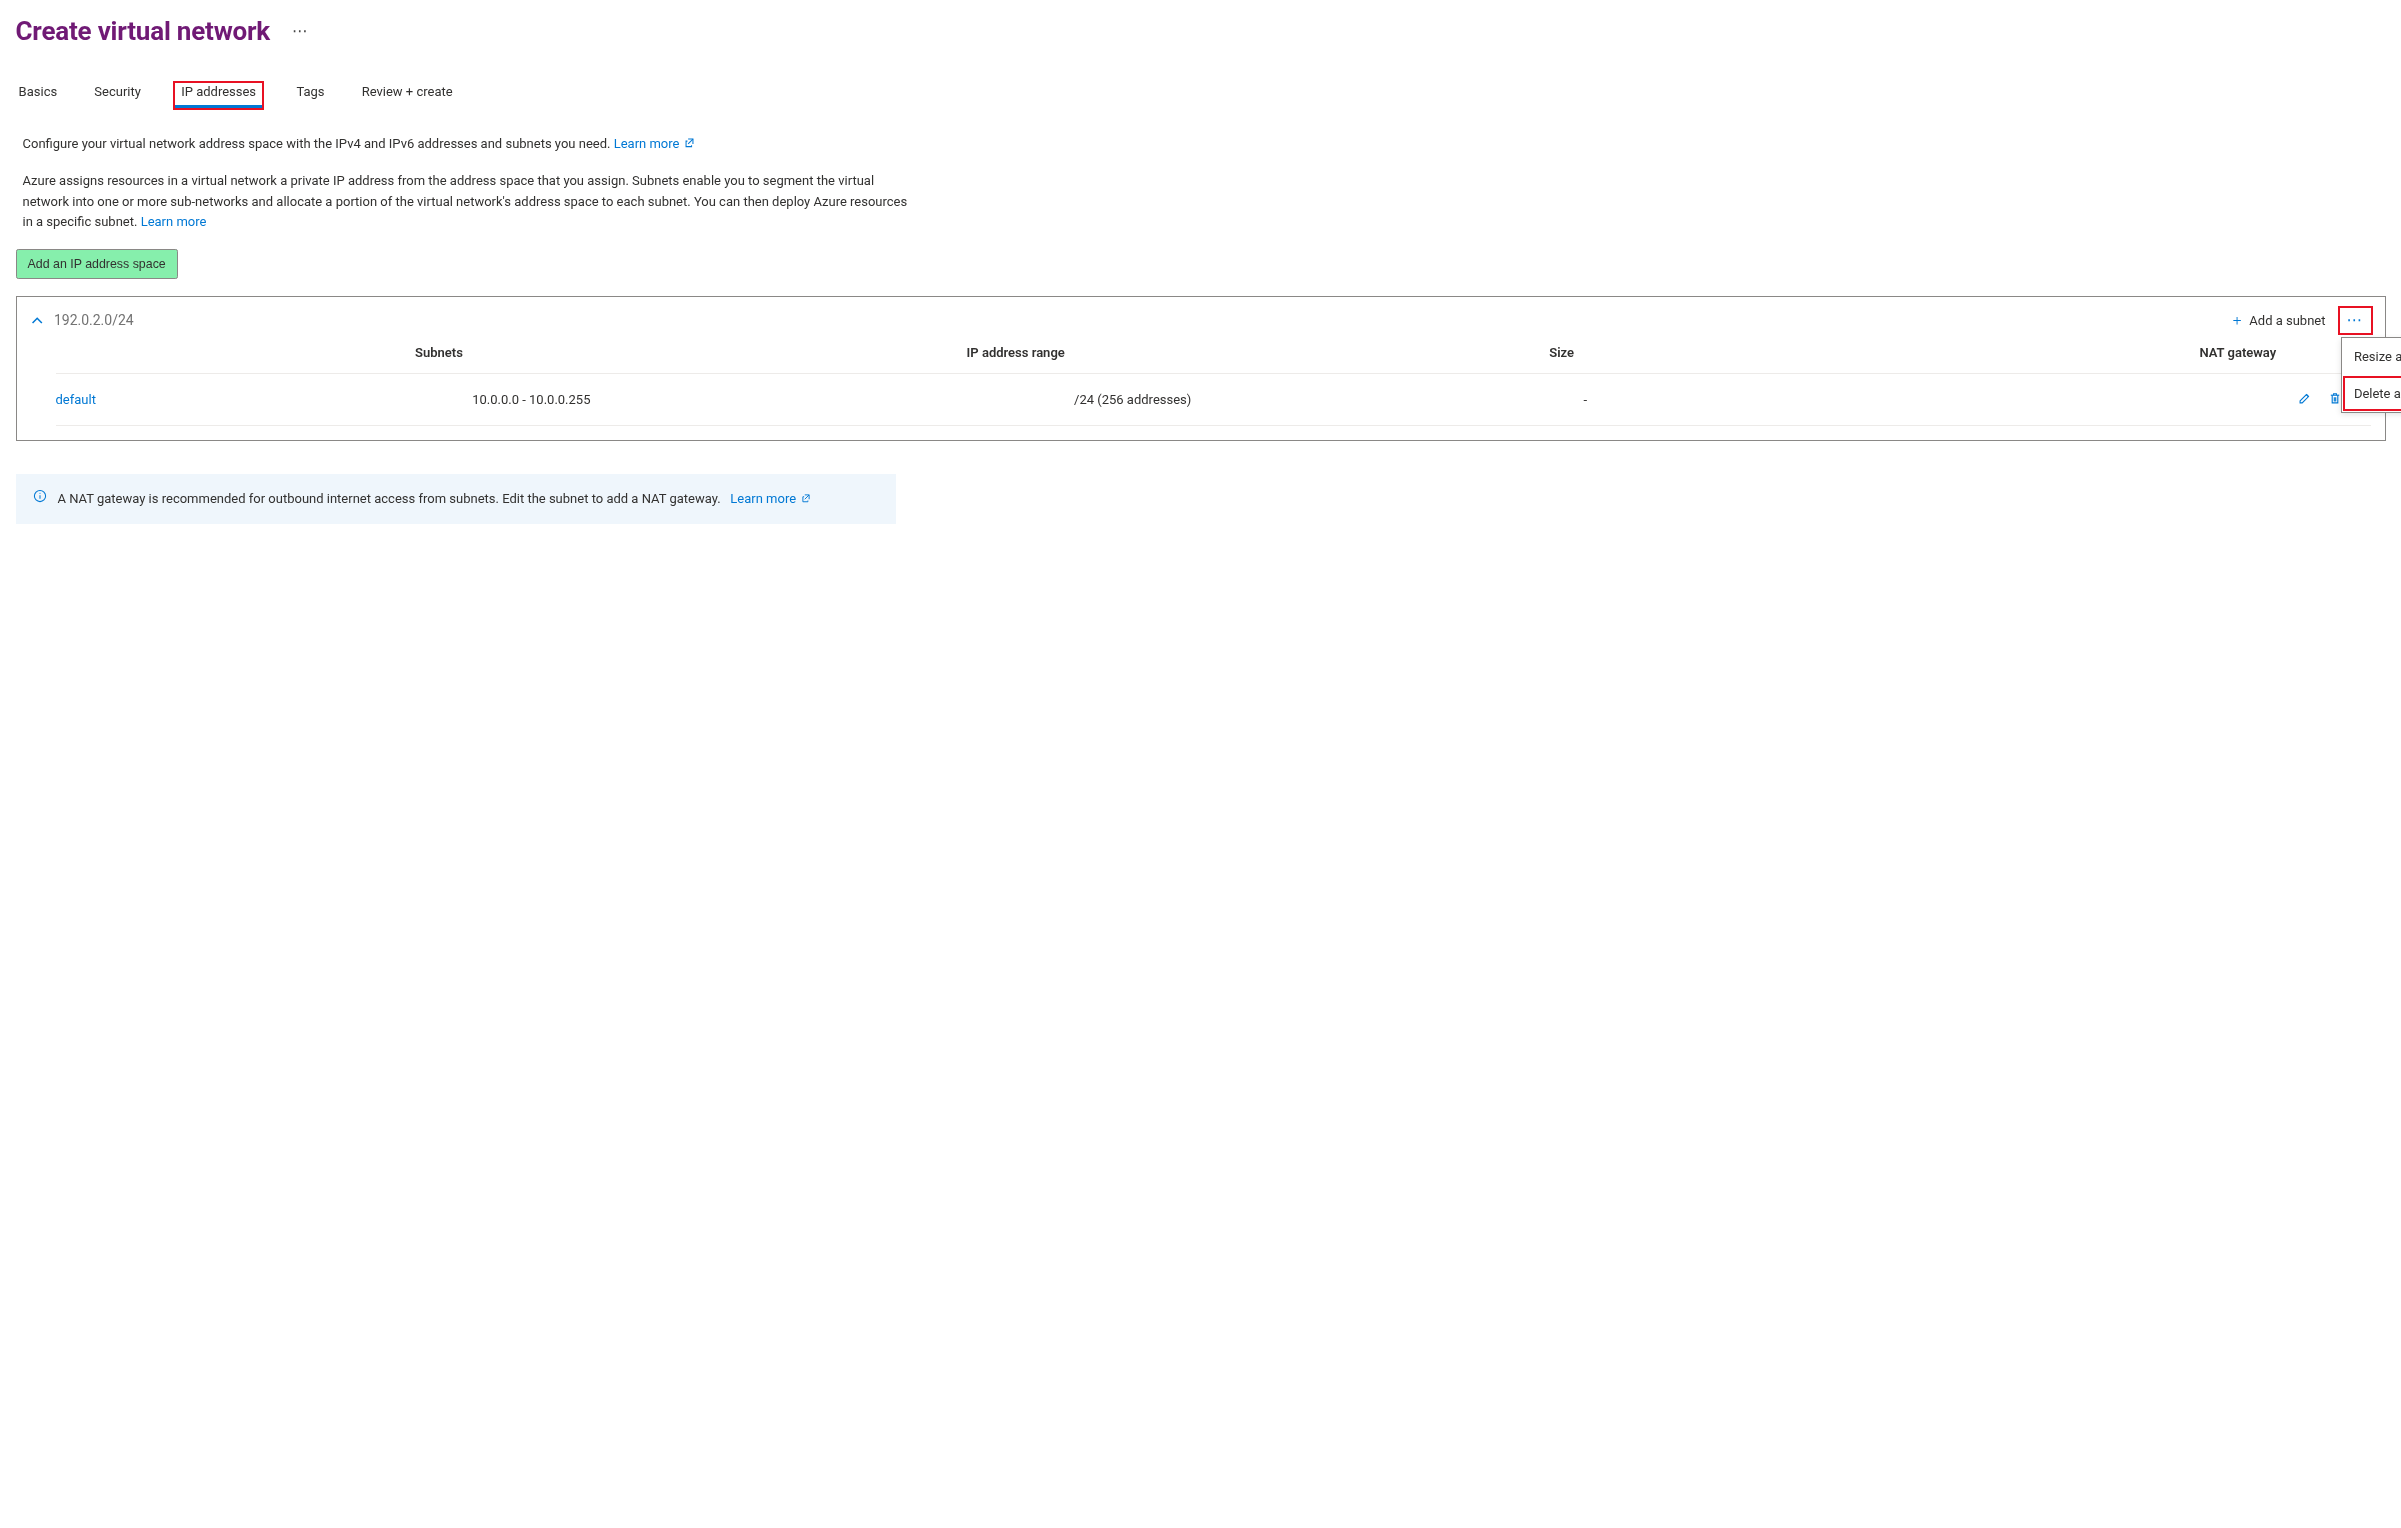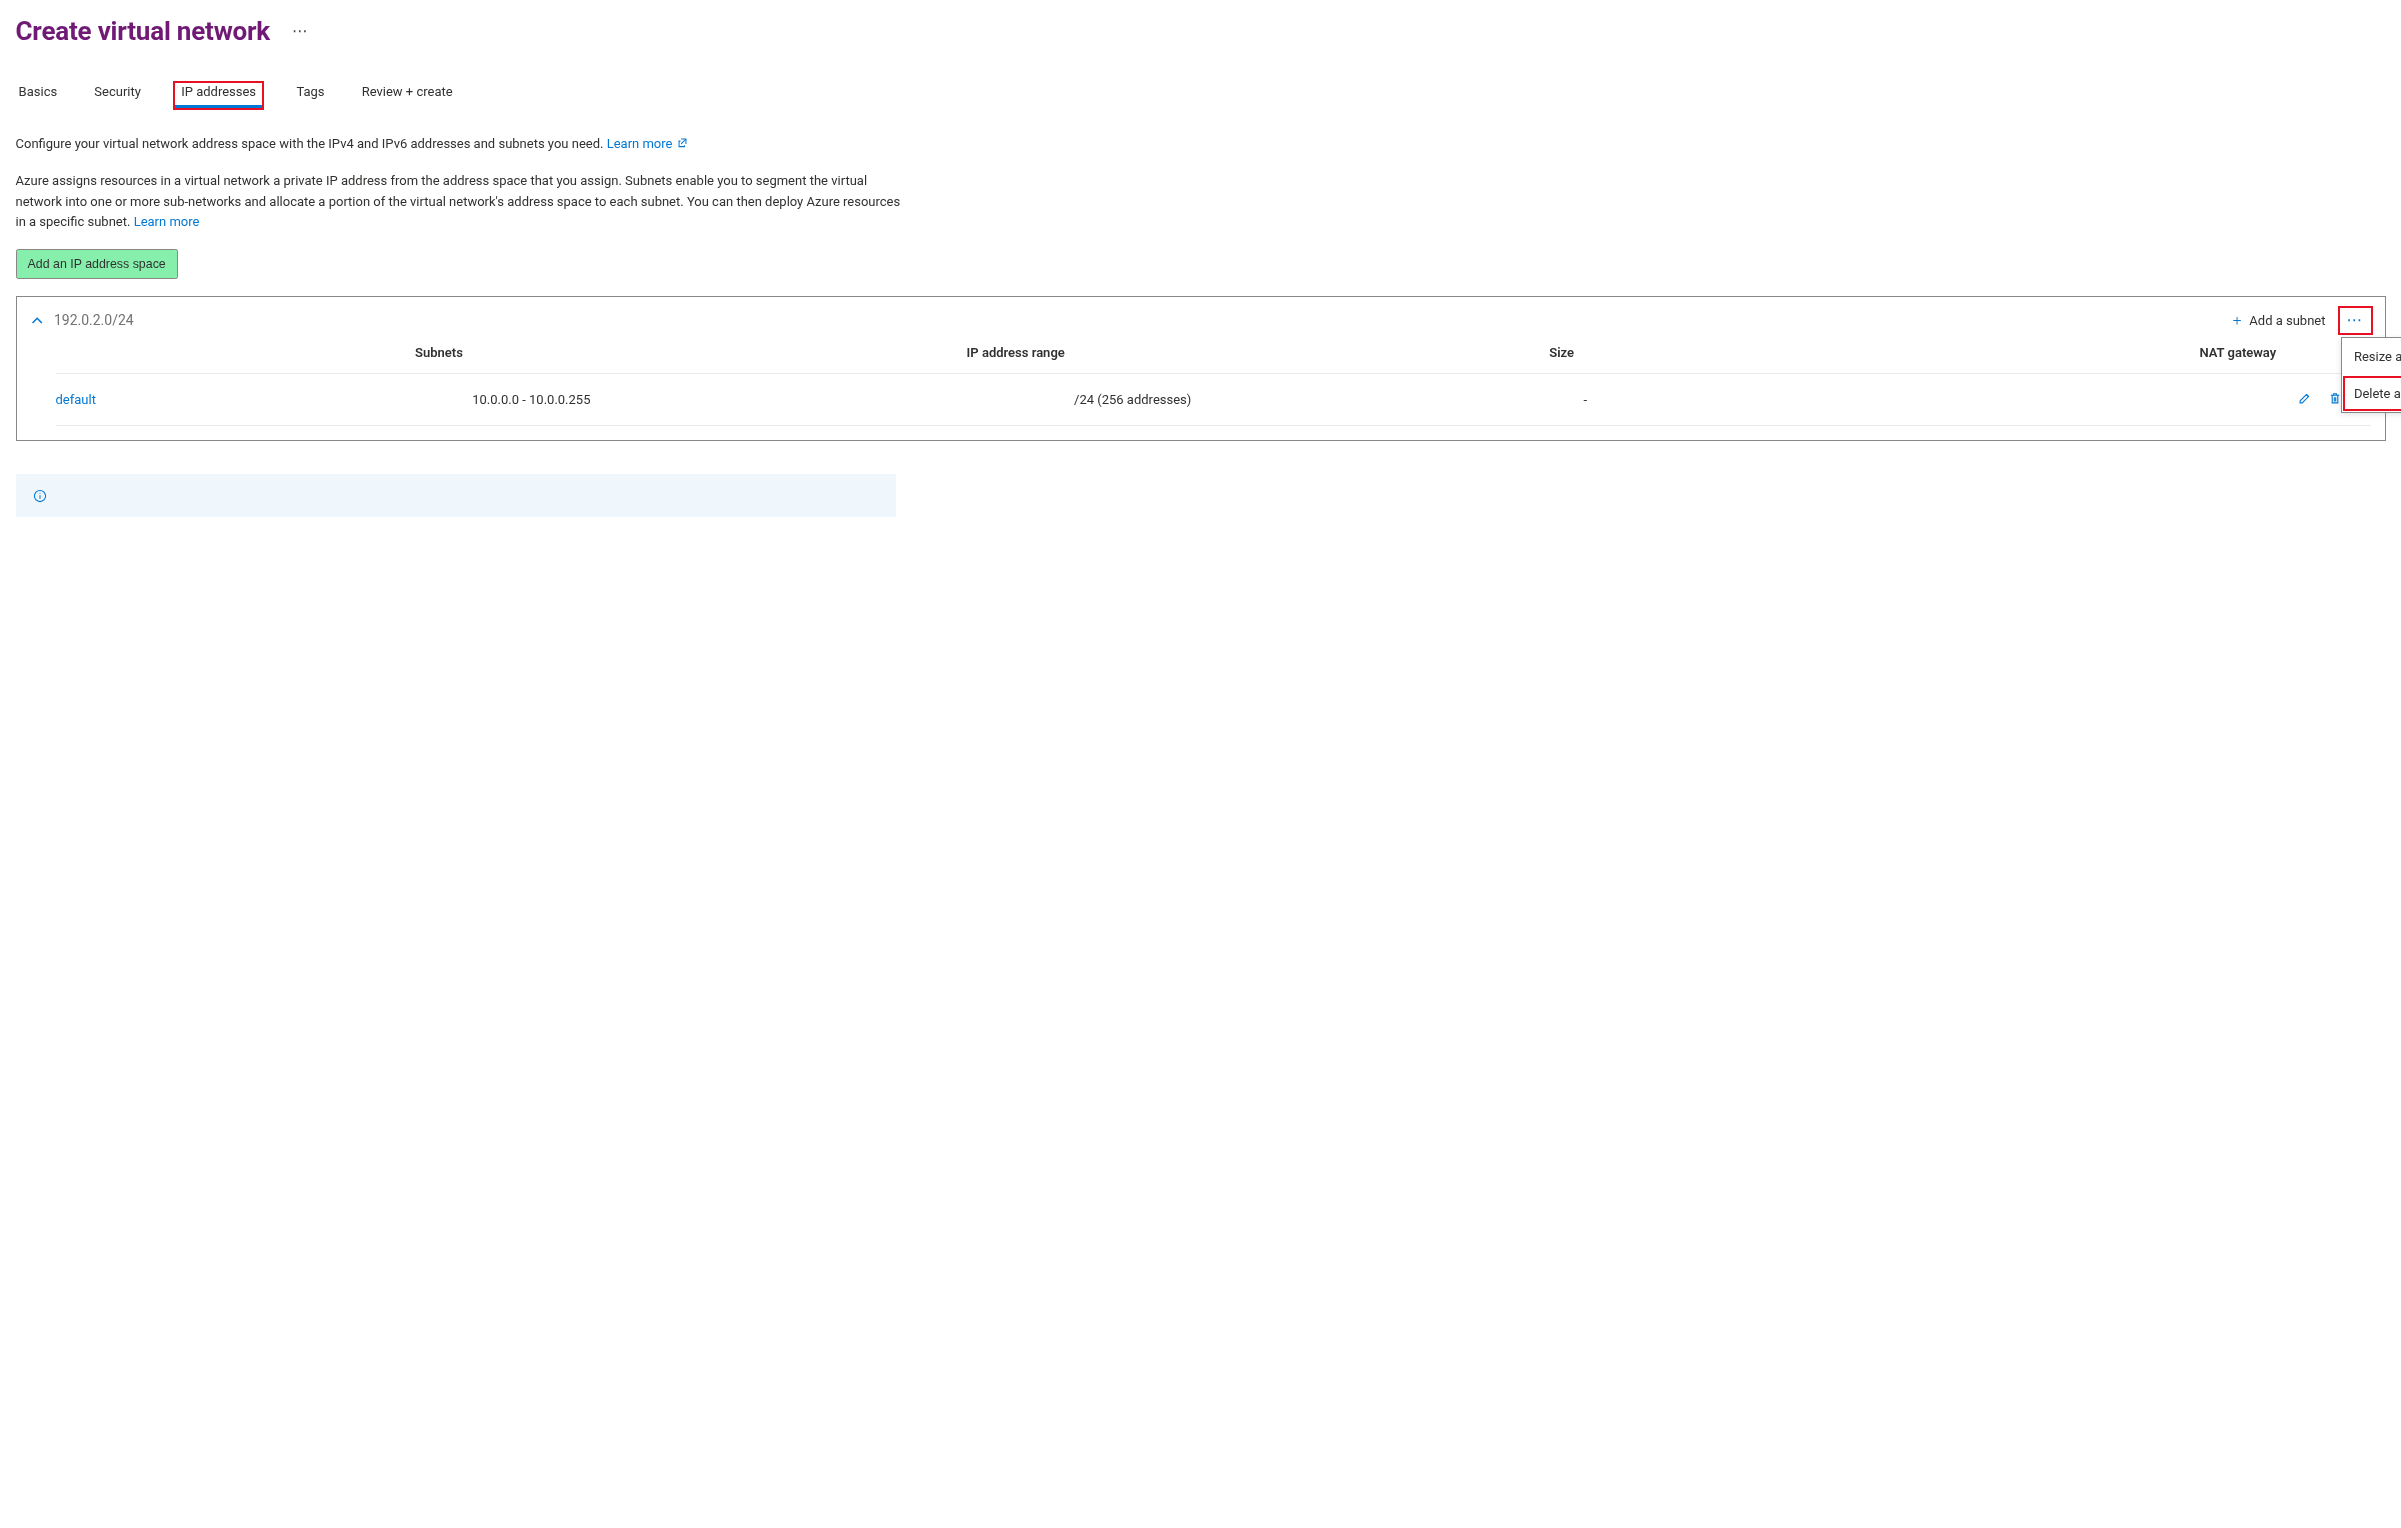--- a/index.html
+++ b/index.html
@@ -48,20 +48,21 @@
   .tab.highlight-box {
     outline: 2.3px solid #e81123;
     outline-offset: -0.8px;
     padding: 1.6px 6.2px 6.2px 6.2px;
   }
   .description {
     font-size: 13px;
     line-height: 1.55;
     margin-bottom: 17px;
     max-width: 892px;
+    margin-left: 7px;
   }
   .link {
     color: #0078d4;
     text-decoration: none;
     cursor: pointer;
   }
   .ext-icon {
     display: inline-block;
     margin-left: 1.6px;
     color: #0078d4;
@@ -312,17 +313,31 @@
 
 
 <div class="info-banner">
   <span class="info-icon">
     <svg width="14" height="14" viewBox="0 0 20 20" fill="none" stroke="#0078d4" stroke-width="1.5">
       <circle cx="10" cy="10" r="8"></circle>
       <line x1="10" y1="9" x2="10" y2="14"></line>
       <circle cx="10" cy="6" r="0.8" fill="#0078d4" stroke="none"></circle>
     </svg>
   </span>
+  <div>
+    <span>A NAT gateway is recommended for outbound internet access from subnets. Edit the subnet to add a NAT gateway.</span>
+    &nbsp;
+    <a class="link">
+      <span>Learn more</span>
+      <span class="ext-icon">
+        <svg width="10" height="10" viewBox="0 0 16 16" fill="none" stroke="currentColor" stroke-width="1.5">
+          <path d="M6 3h7v7"></path>
+            <path d="M13 3L6 10"></path>
+            <path d="M11 12v2H3V6h2"></path>
+        </svg>
+      </span>
+    </a>
+  </div>
 </div>
 
 
 
 
 
 </body></html>

